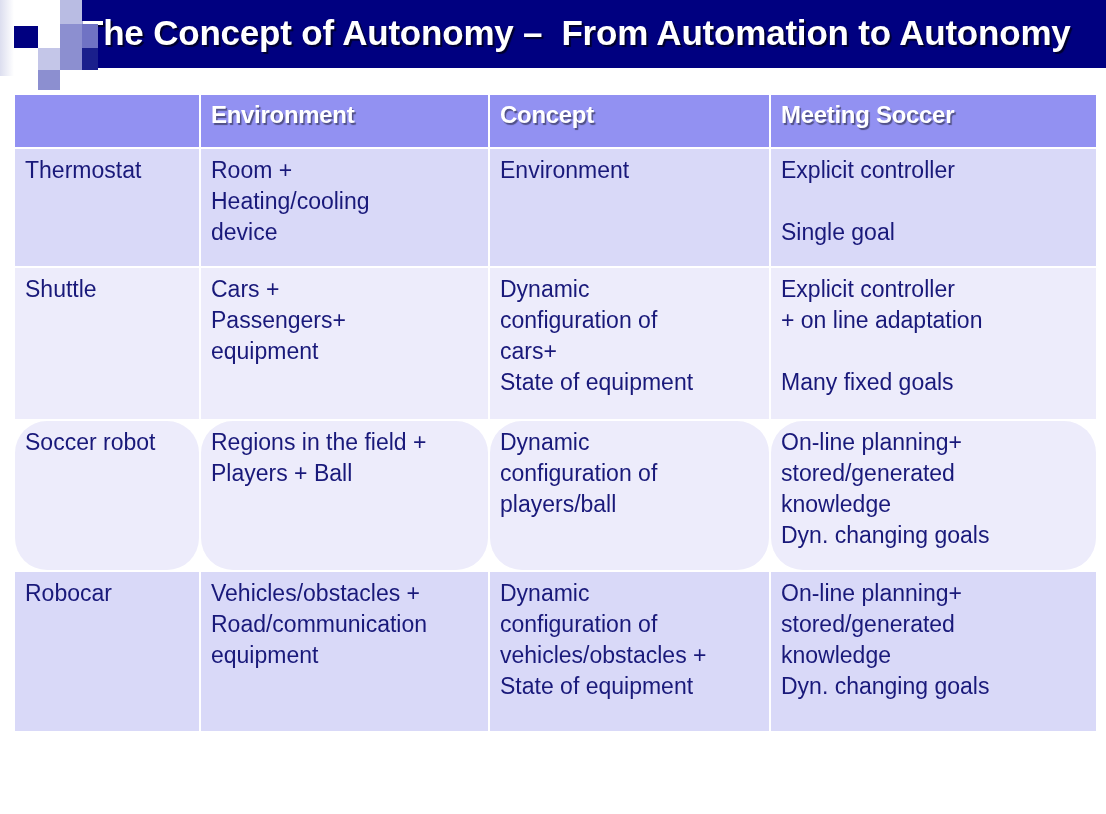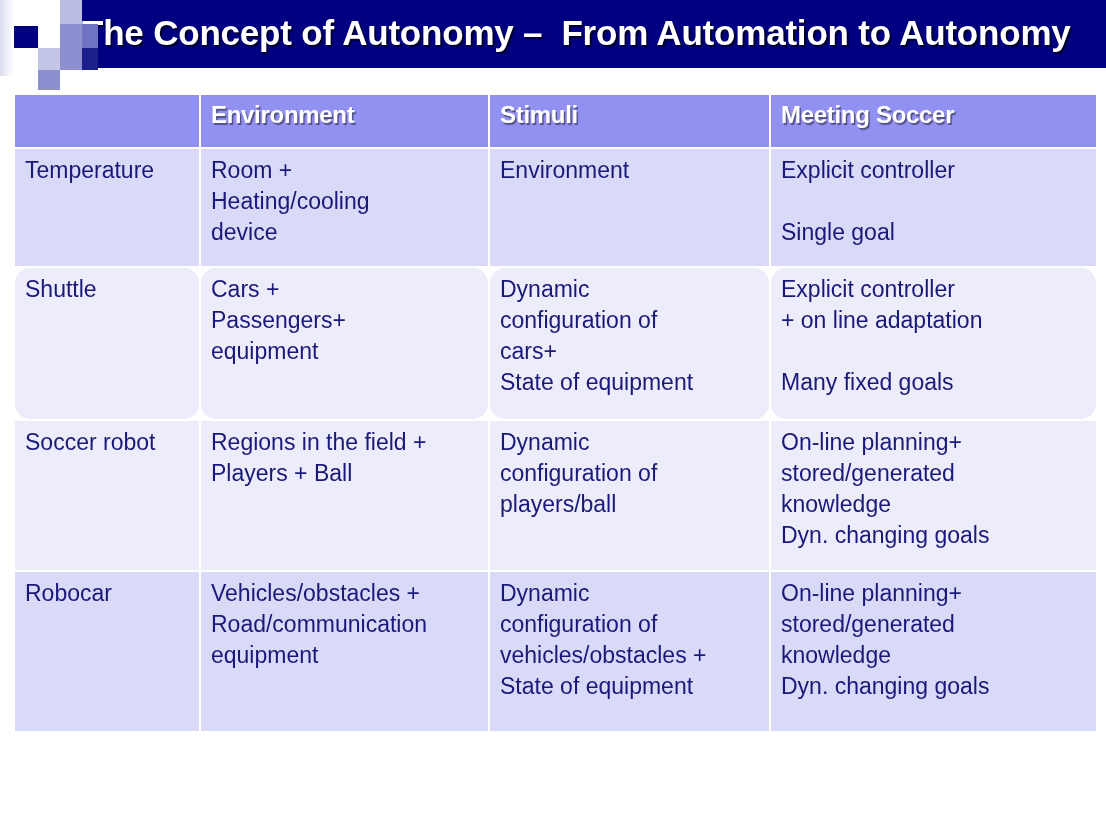--- a/index.html
+++ b/index.html
@@ -91,23 +91,23 @@
   tbody td {
     color: #19197a;
     font-size: 23px;
     line-height: 31px;
     white-space: pre-line;
   }
   tbody tr.row-dark td { background: #d9d9f8; }
   tbody tr.row-light td { background: #edecfb; }
 
   tbody tr.r0 td { height: 103px; }
-  tbody tr.r1 td { height: 137px; border-radius: 15px; }
+  tbody tr.r1 td { height: 137px; }
   tbody tr.r2 td { height: 104px; }
-  tbody tr.r3 td { height: 135px; }
+  tbody tr.r3 td { height: 135px; border-radius: 32px; }
   tbody tr.r4 td { height: 145px; }
 </style>
 </head>
 <body>
 
 <div id="logo-mosaic">
   <div class="sq" style="left:0px;  top:0px;  width:14px; height:76px; background:linear-gradient(to right,#dcdeef,#ffffff);"></div>
   <div class="sq" style="left:14px; top:26px; width:24px; height:22px; background:#000080;"></div>
   <div class="sq" style="left:38px; top:48px; width:22px; height:22px; background:#c4c6e8;"></div>
   <div class="sq" style="left:60px; top:48px; width:22px; height:22px; background:#8c8fd0;"></div>
@@ -125,27 +125,27 @@
   <colgroup>
     <col class="c0">
       <col class="c1">
       <col class="c2">
       <col class="c3">
   </colgroup>
   <thead>
     <tr>
       <th></th>
       <th>Environment</th>
-      <th>Stimuli</th>
+      <th>Concept</th>
       <th>Meeting Soccer</th>
     </tr>
   </thead>
   <tbody>
     <tr class="row-dark r0">
-      <td>Temperature</td>
+      <td>Thermostat</td>
       <td>Room +
 Heating/cooling
 device</td>
       <td>Environment</td>
       <td>Explicit controller
 
 Single goal</td>
     </tr>
     <tr class="row-light r1">
       <td>Shuttle</td>

